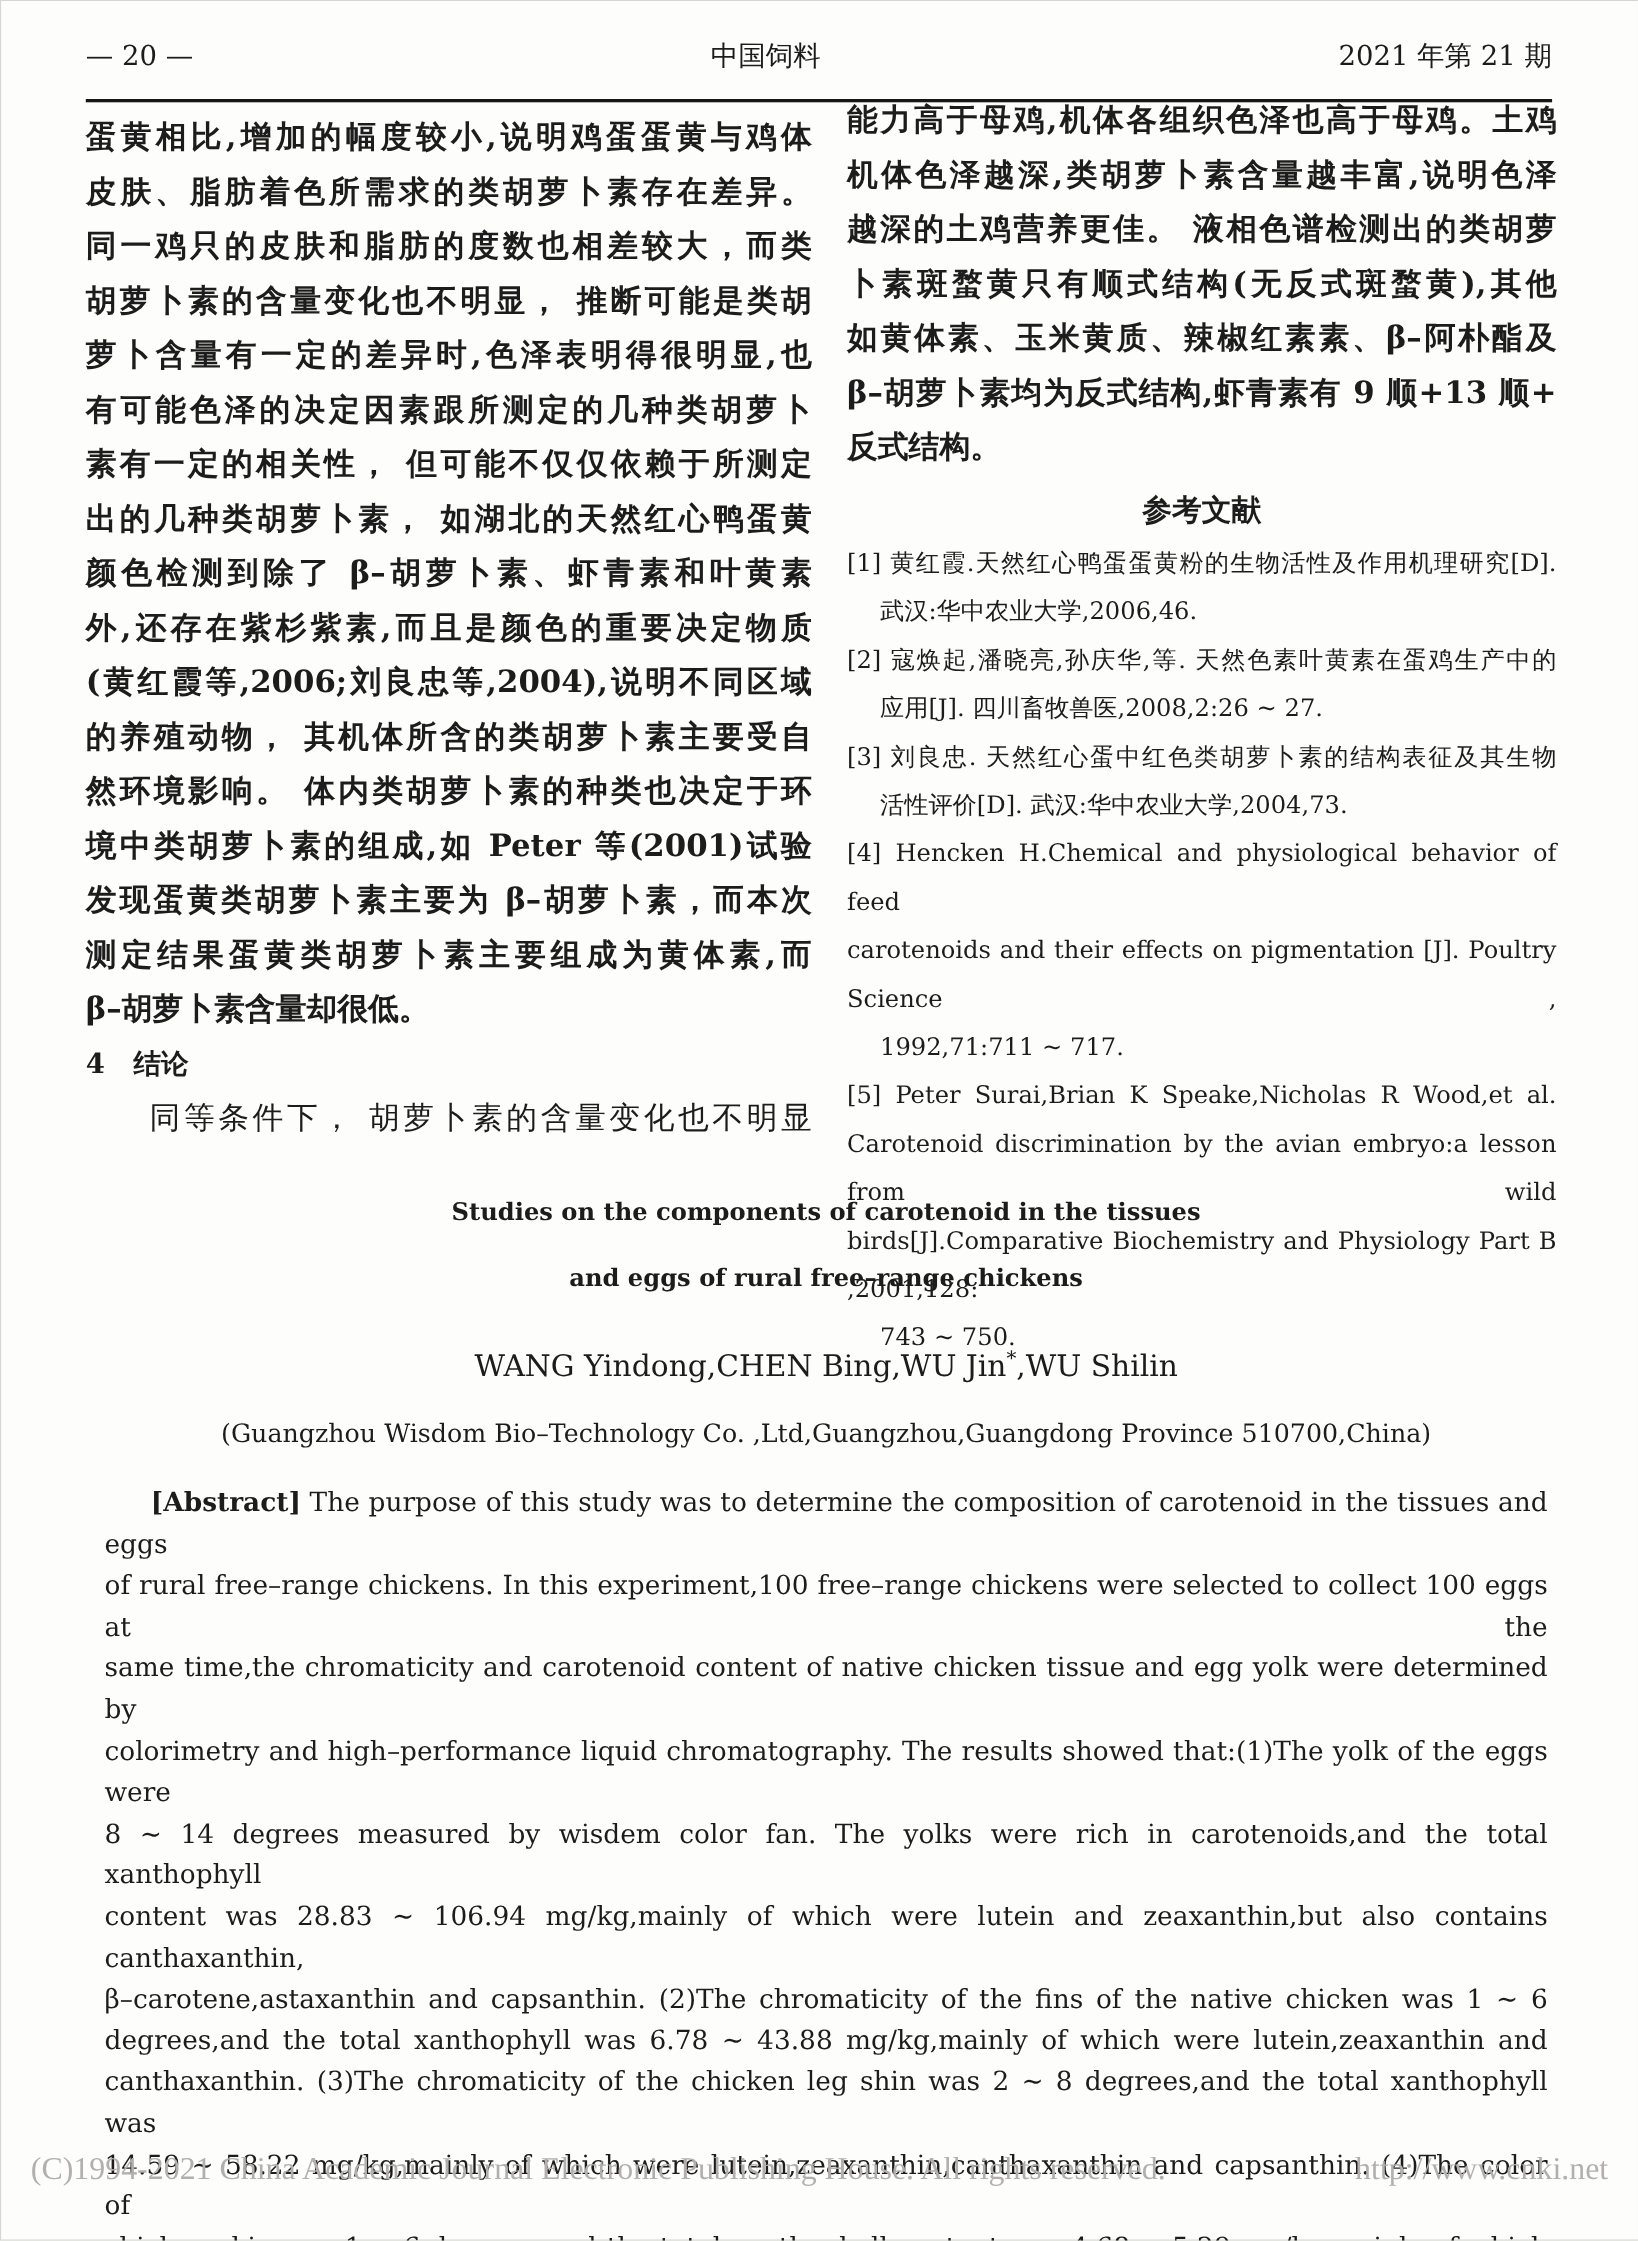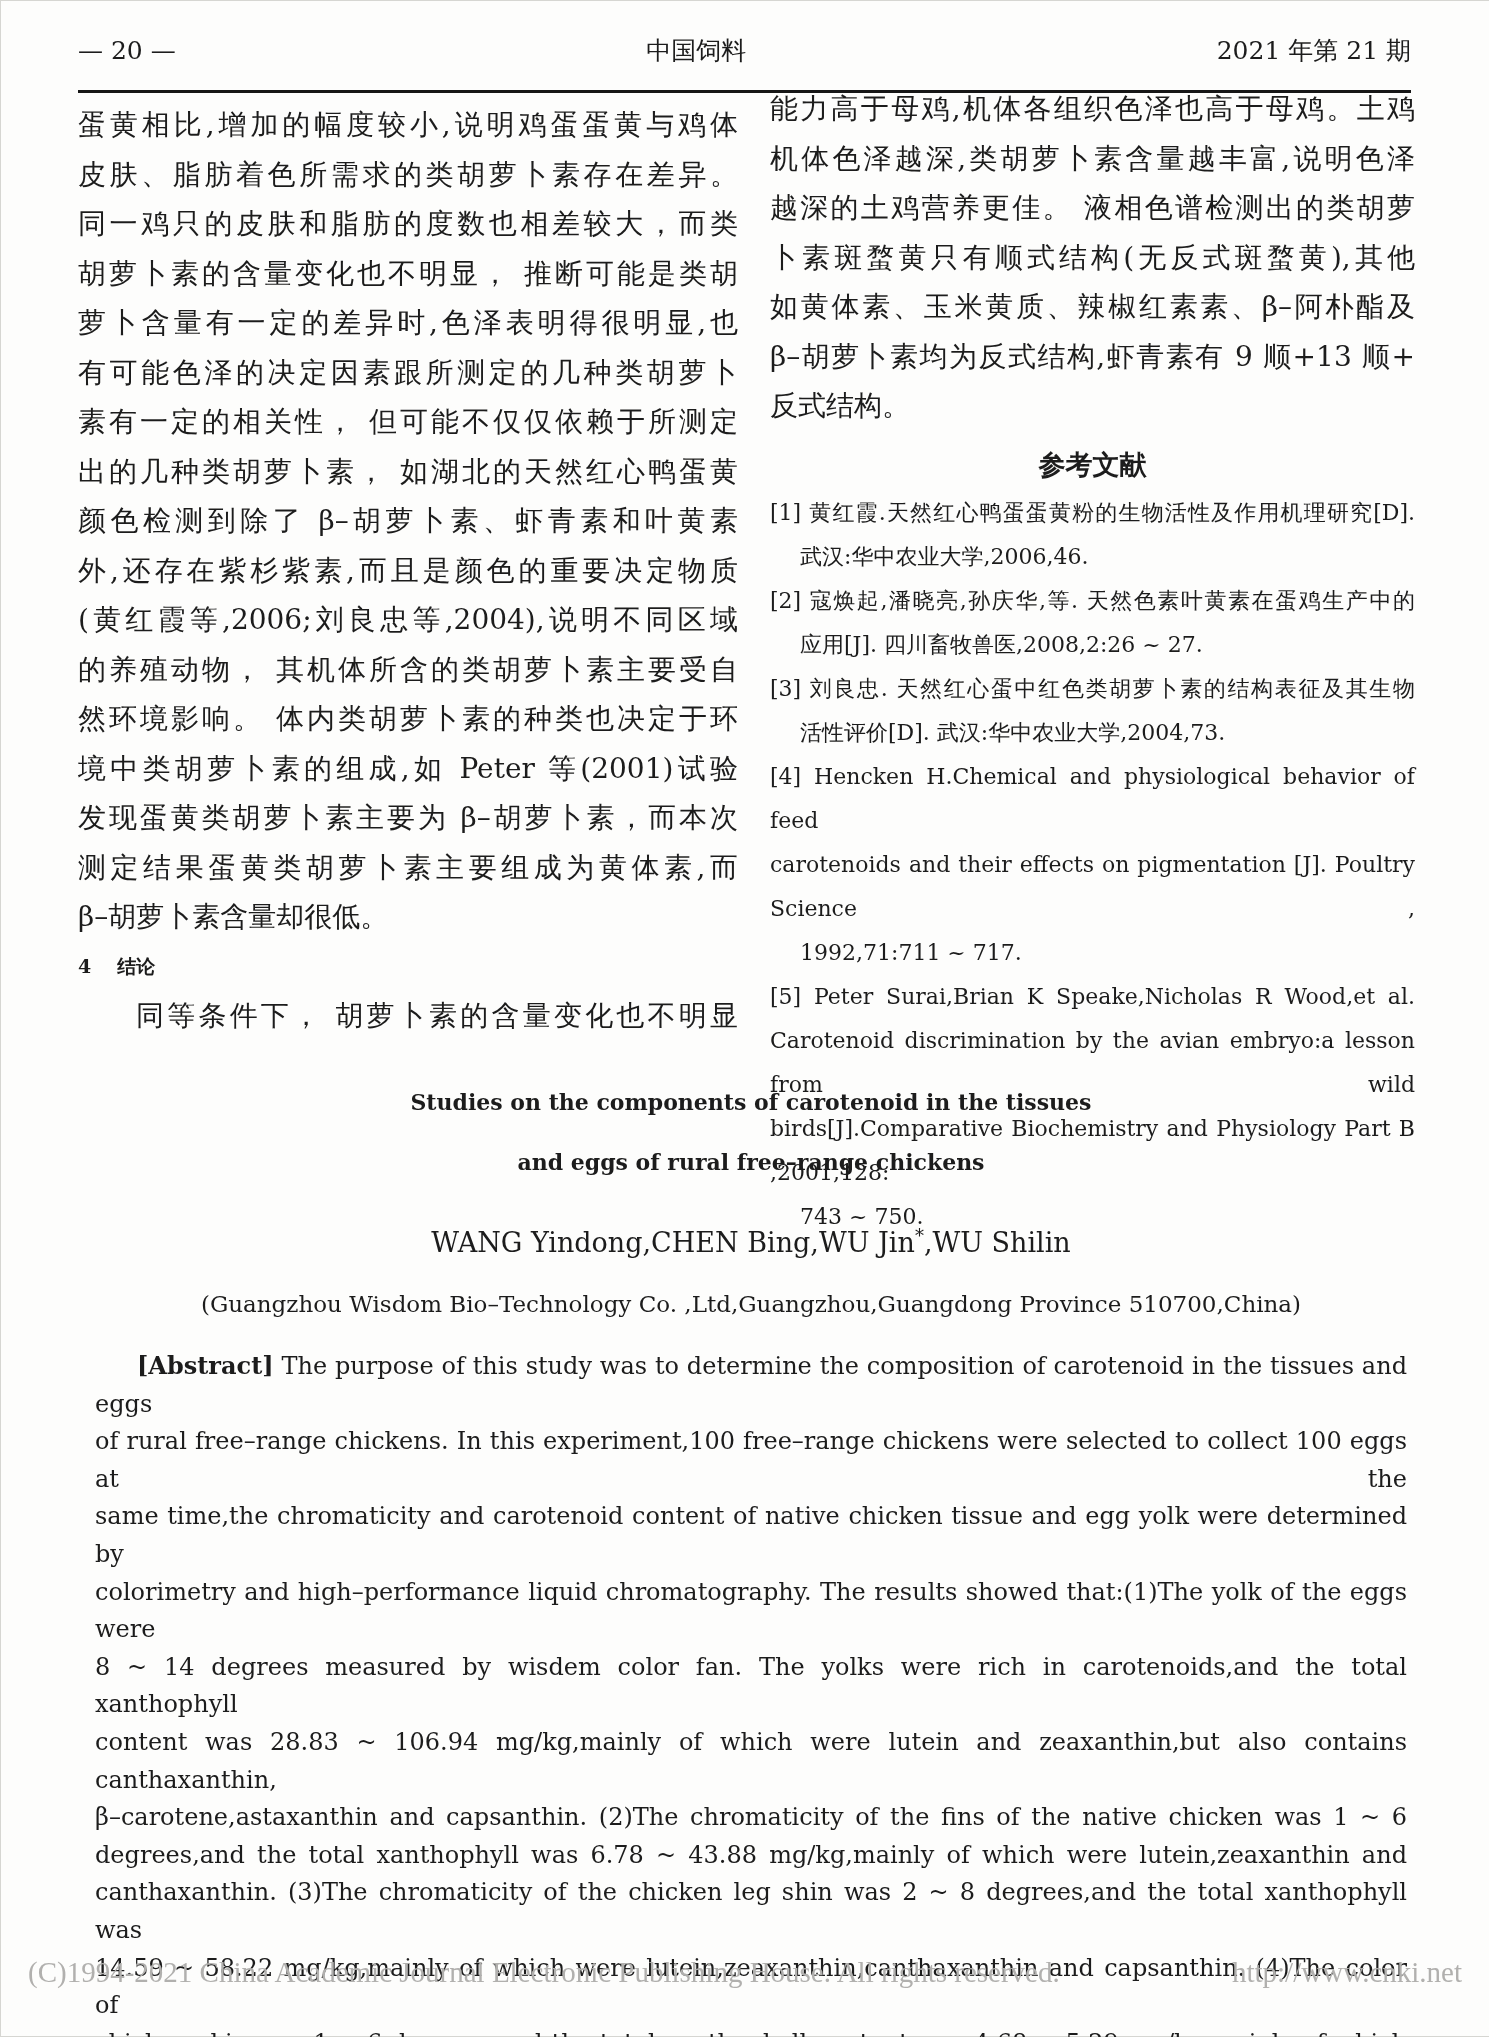--- a/index.html
+++ b/index.html
@@ -21,23 +21,23 @@
     font-size:25px;
   }
   .hdr-rule{
     position:absolute;top:90px;left:78px;width:1333px;height:3px;
     background:#161616;
   }
   
   .col-left{position:absolute;top:100px;left:78px;width:660px;}
   .col-right{position:absolute;top:84px;left:770px;width:645px;}
   .cjk{font-size:28px;line-height:49.5px;}
-  .cjk .line{text-align:justify;text-align-last:justify;}
+  .cjk .line{text-align:justify;text-align-last:justify;font-weight:bold;}
   .cjk .line:last-child{text-align-last:left;}
-  .sec-head{font-size:19px;line-height:49.5px;font-weight:bold;}
+  .sec-head{font-size:25px;line-height:49.5px;font-weight:bold;}
   .sec-head .num{margin-right:26px;}
   .concl{font-size:28px;line-height:49.5px;text-indent:58px;text-align:justify;text-align-last:justify;}
   .ref-head{font-size:27px;line-height:40px;font-weight:bold;text-align:center;margin-top:14px;}
   .refs{margin-top:6px;font-size:22px;line-height:44px;}
   .refs .line{text-align:justify;text-align-last:justify;}
   .ref-item .line:last-child{text-align-last:left;margin-left:30px;}
   
   .eng{position:absolute;top:1072px;left:95px;width:1312px;}
   .eng-title{font-size:22px;line-height:60px;font-weight:bold;text-align:center;}
   .authors{margin-top:24px;font-size:27px;line-height:40px;text-align:center;}

